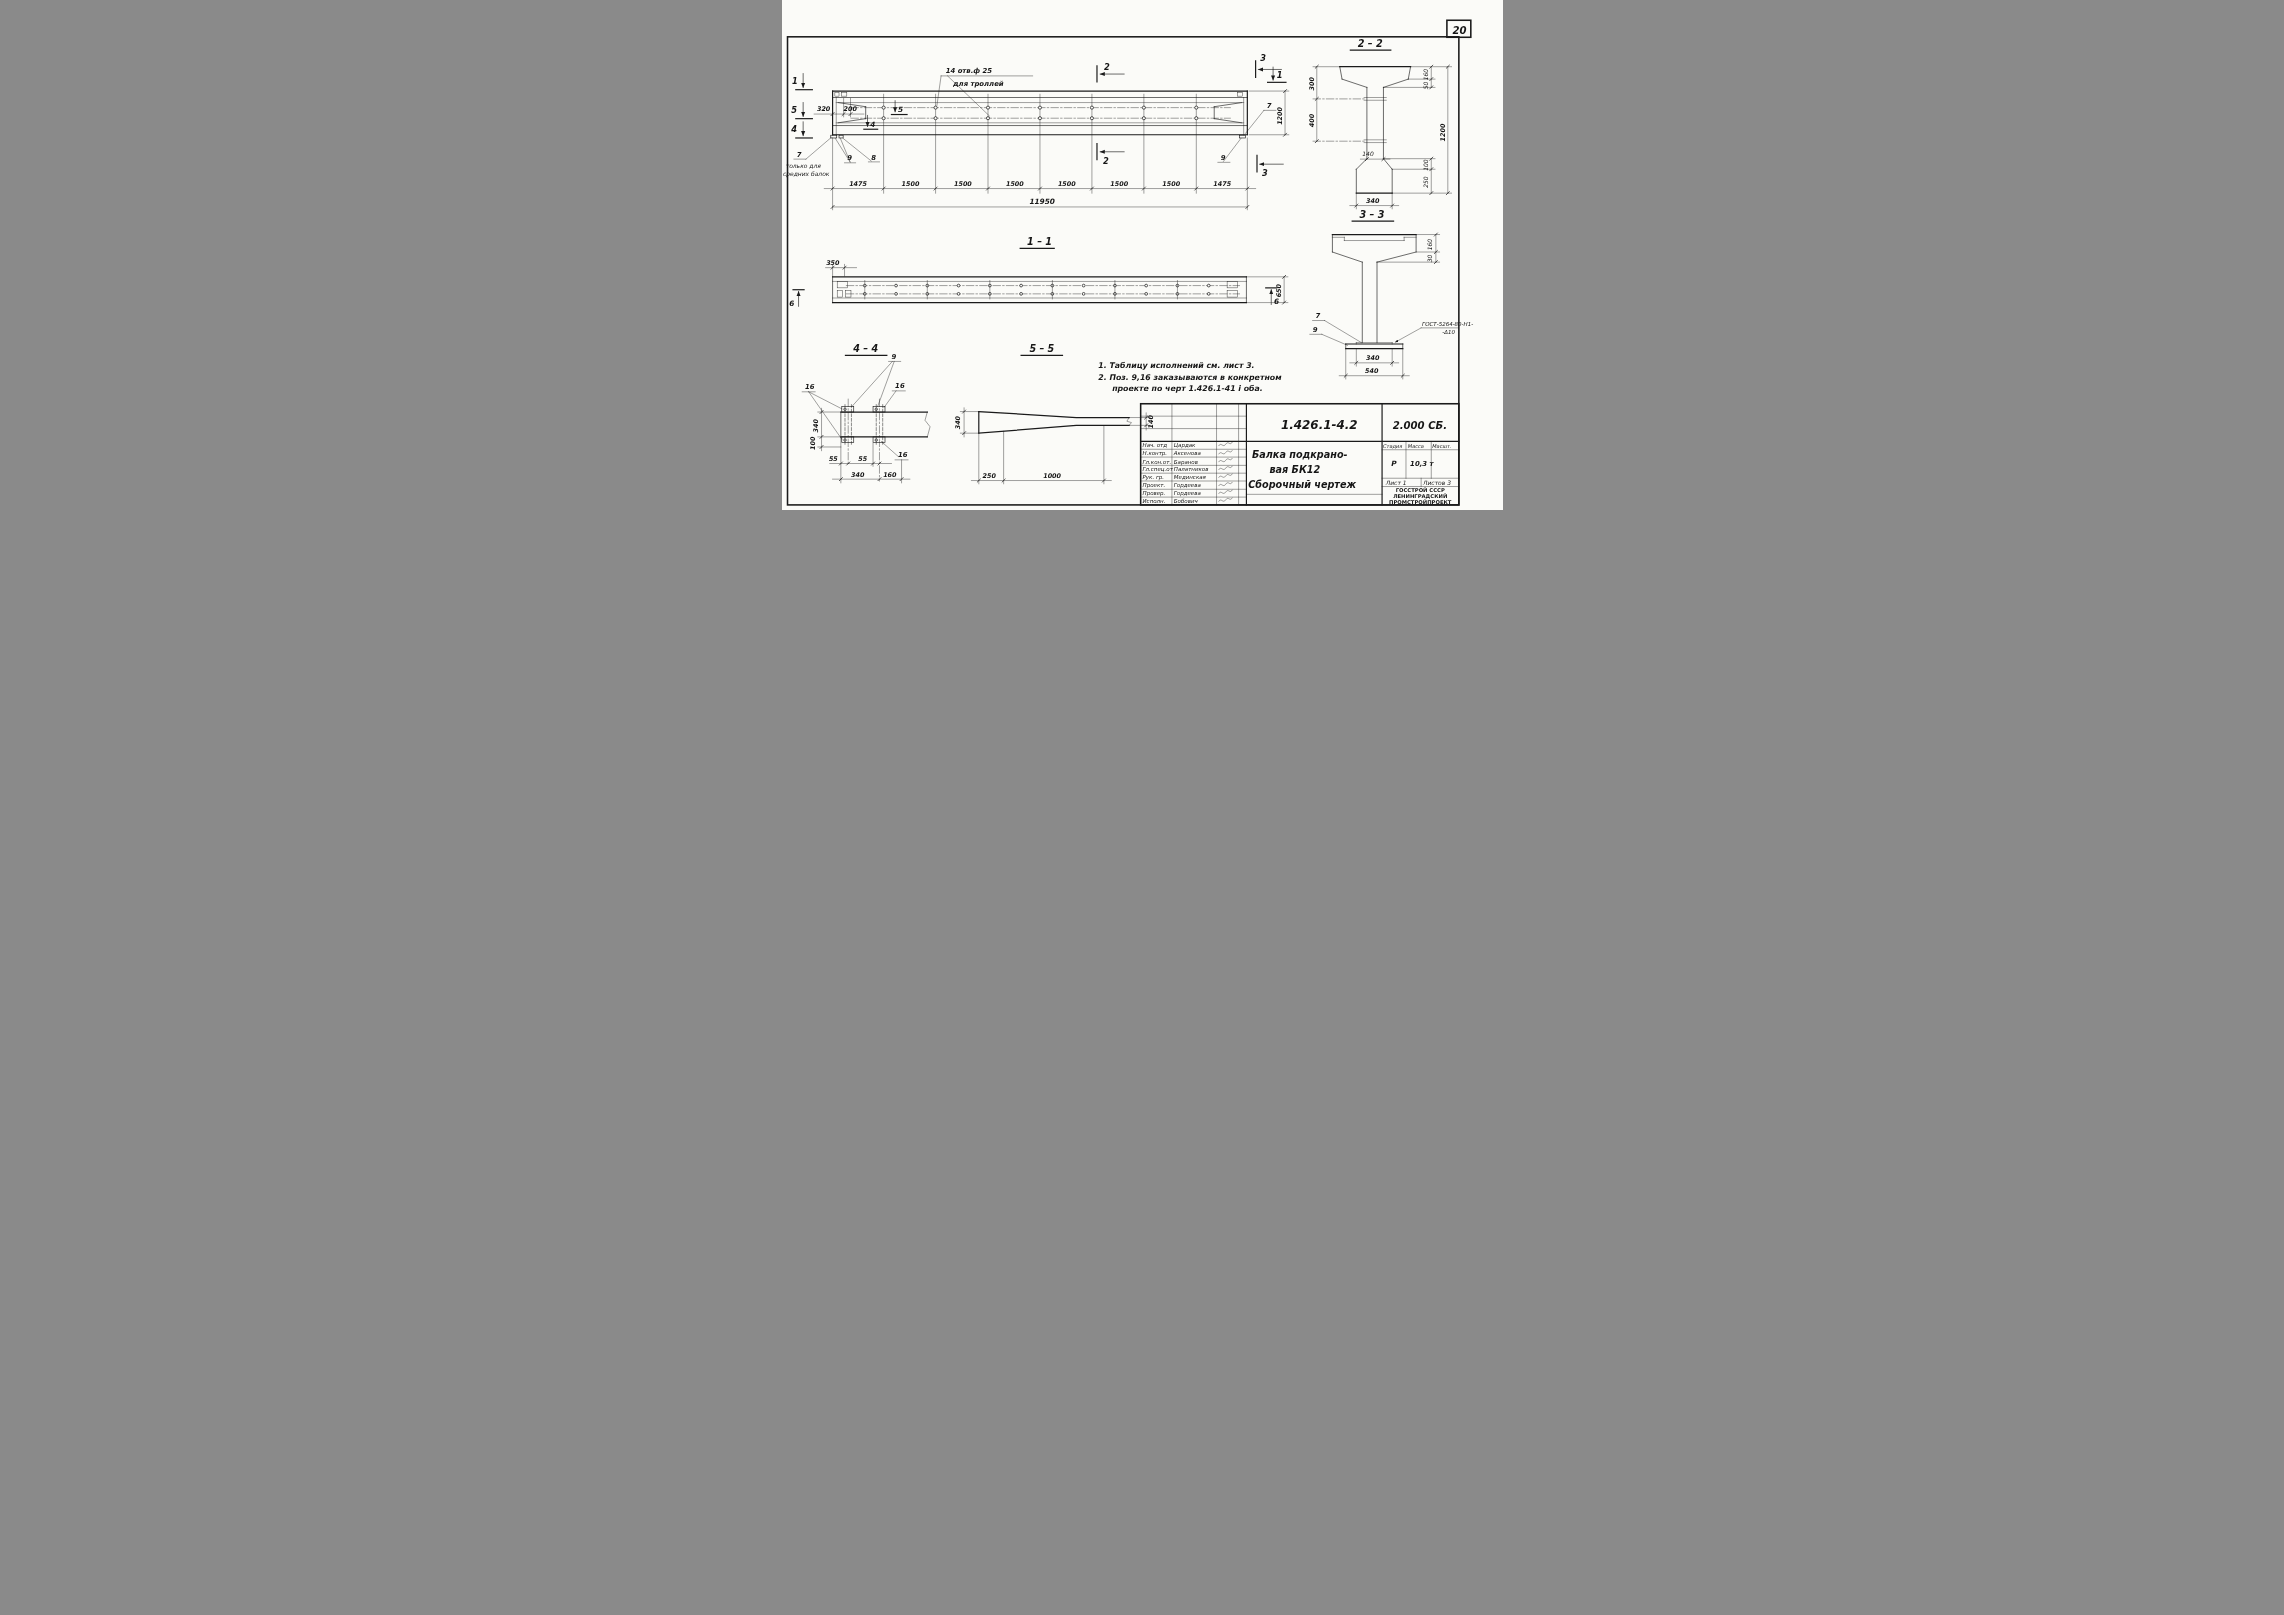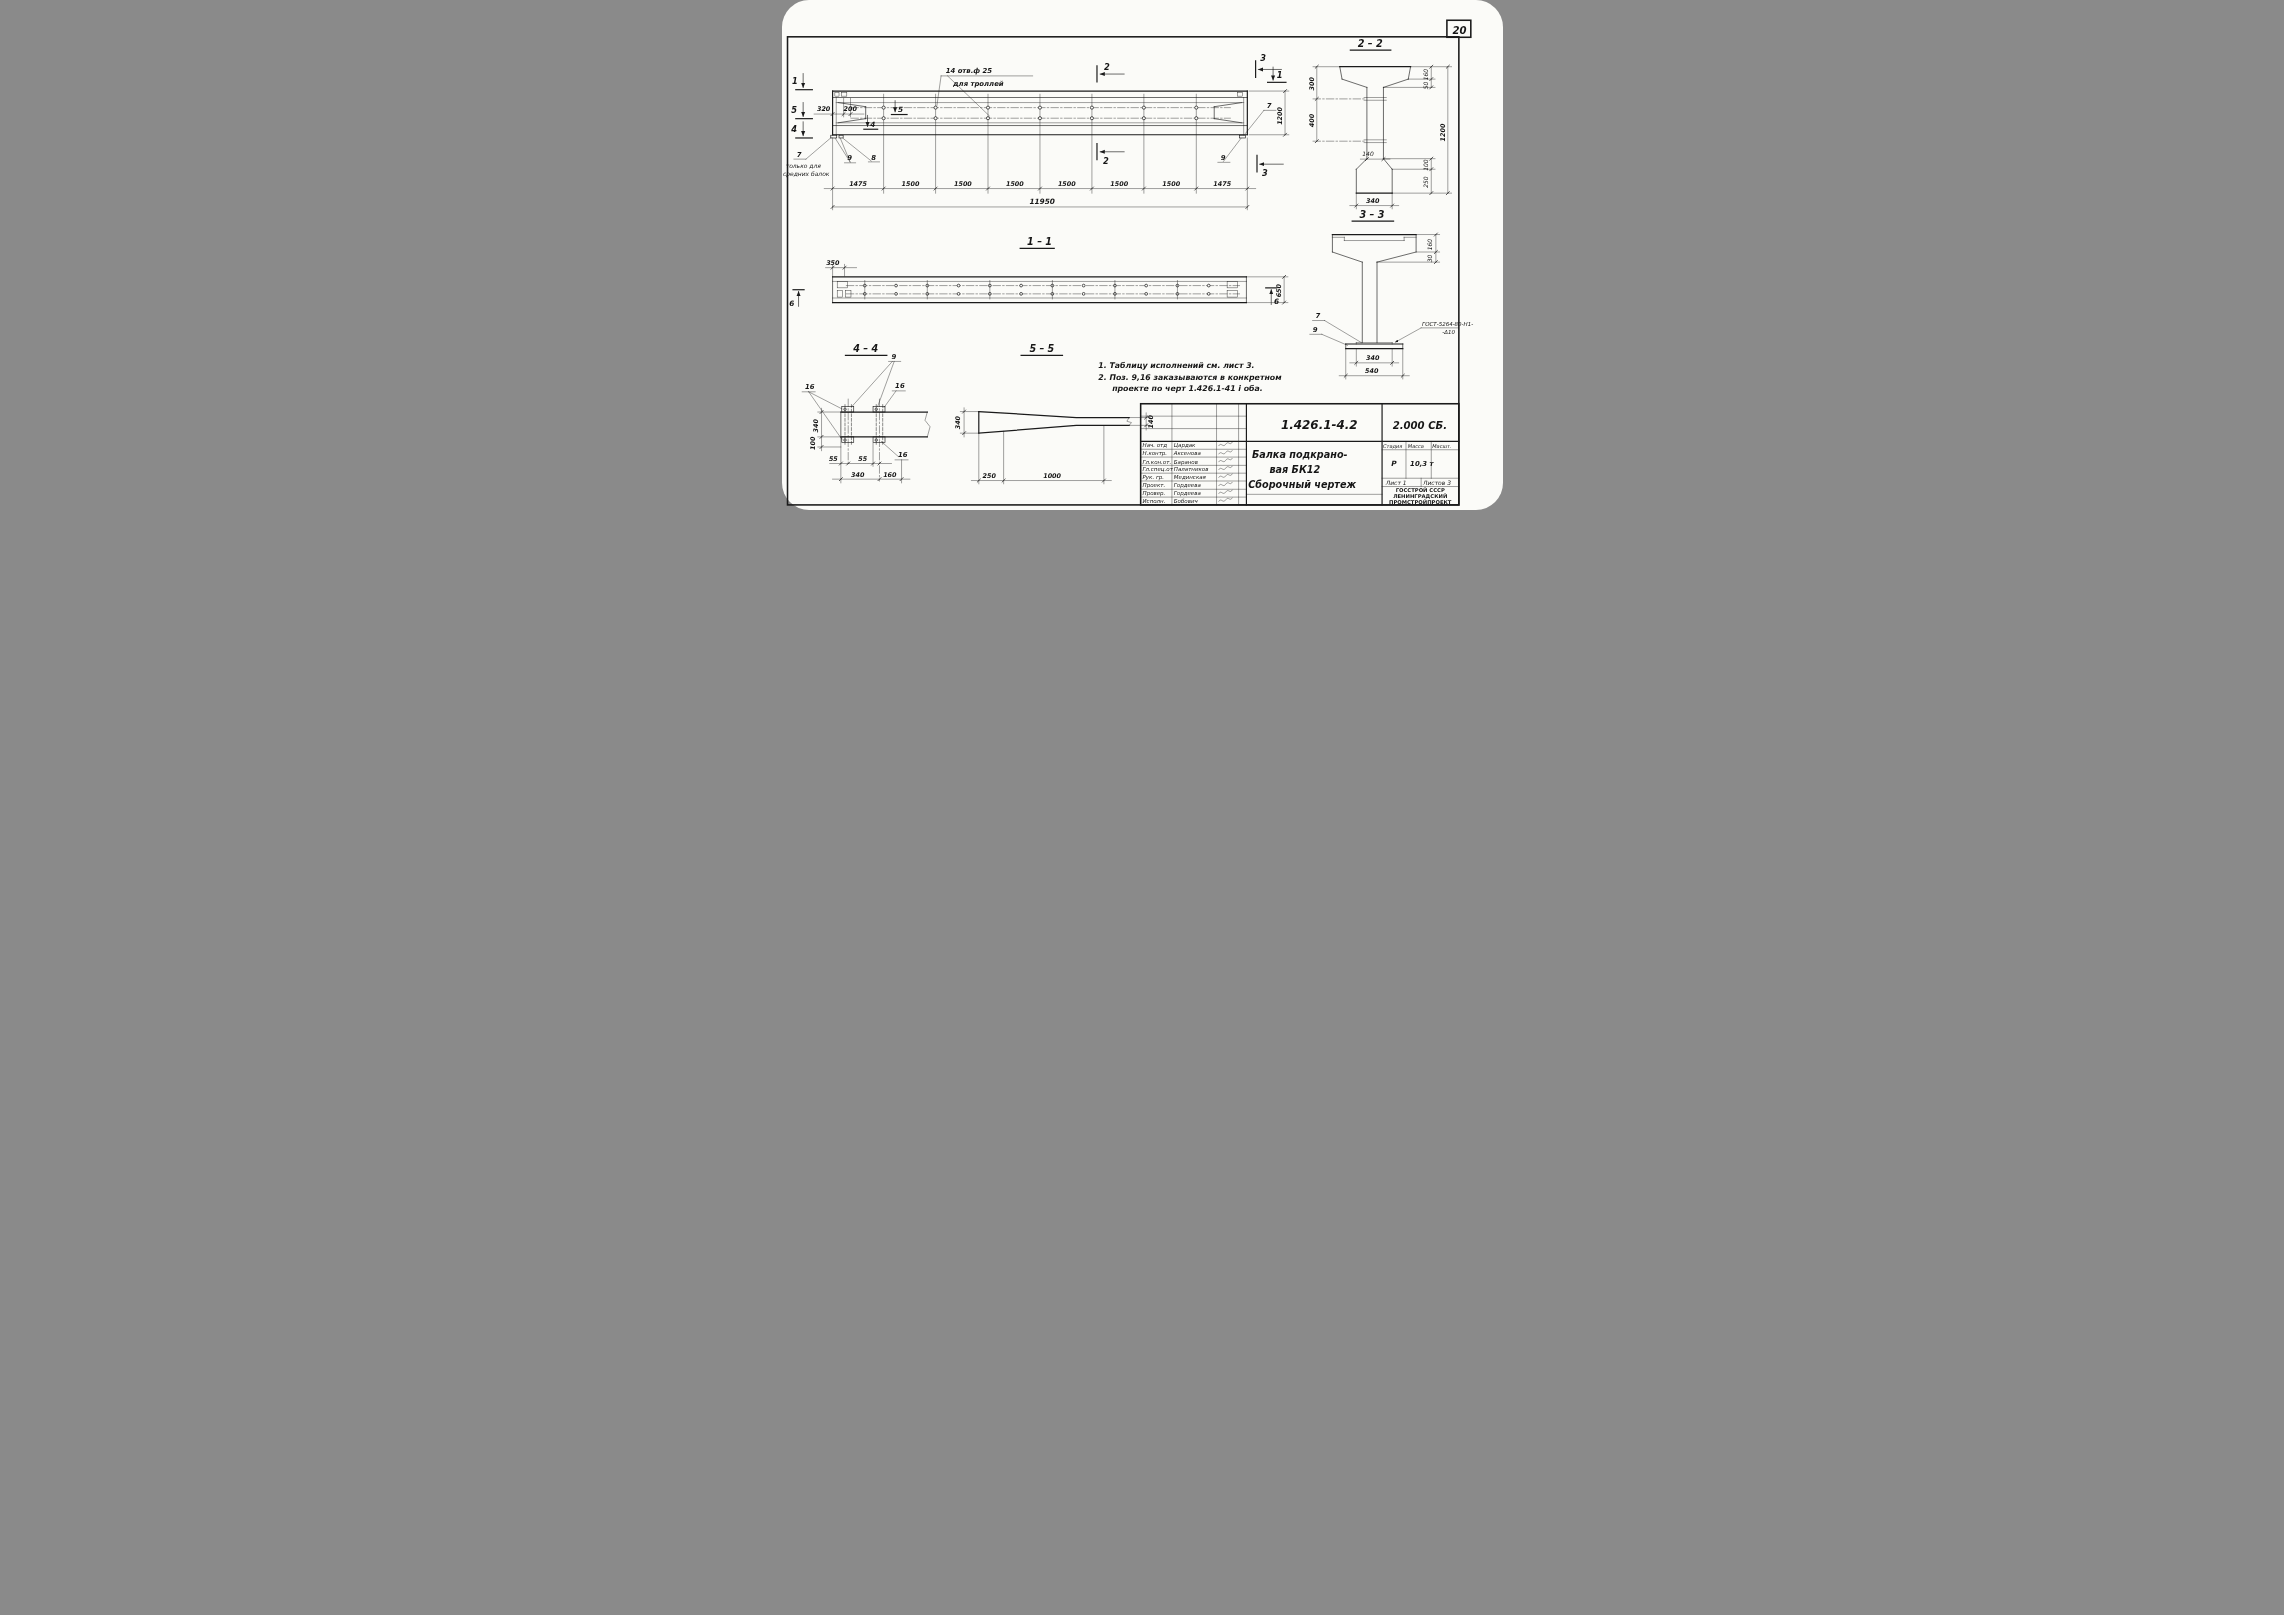--- a/index.html
+++ b/index.html
@@ -1,17 +1,17 @@
 <!DOCTYPE html>
 <html style="font-size:7.4px"><head>
 <meta charset="utf-8">
 <style>
   html,body{margin:0;padding:0;background:#8a8a8a;}
   .sheet{position:relative;width:721px;height:510px;background:#fbfbf8;margin:0 auto;
-         font-family:"DejaVu Sans",sans-serif;border-radius:27px;}
+         font-family:"DejaVu Sans",sans-serif;}
   svg{position:absolute;left:0;top:0;}
   svg text{font-family:"DejaVu Sans",sans-serif;font-style:italic;fill:#161616;}
   .ln{stroke:#1b1b1b;stroke-width:1.4;fill:none;stroke-linecap:square;}
   .th2{stroke-width:2.6;}
   .th3{stroke-width:3.4;}
   .thin{stroke-width:0.9;}
   .dash{stroke-dasharray:16 5 3 5;stroke-width:0.9;}
   .dashed{stroke-dasharray:6 4;stroke-width:1.1;}
   .tk{stroke:#1b1b1b;stroke-width:1.6;}
   .hole{fill:#fbfbf8;stroke:#1b1b1b;stroke-width:1.6;}

